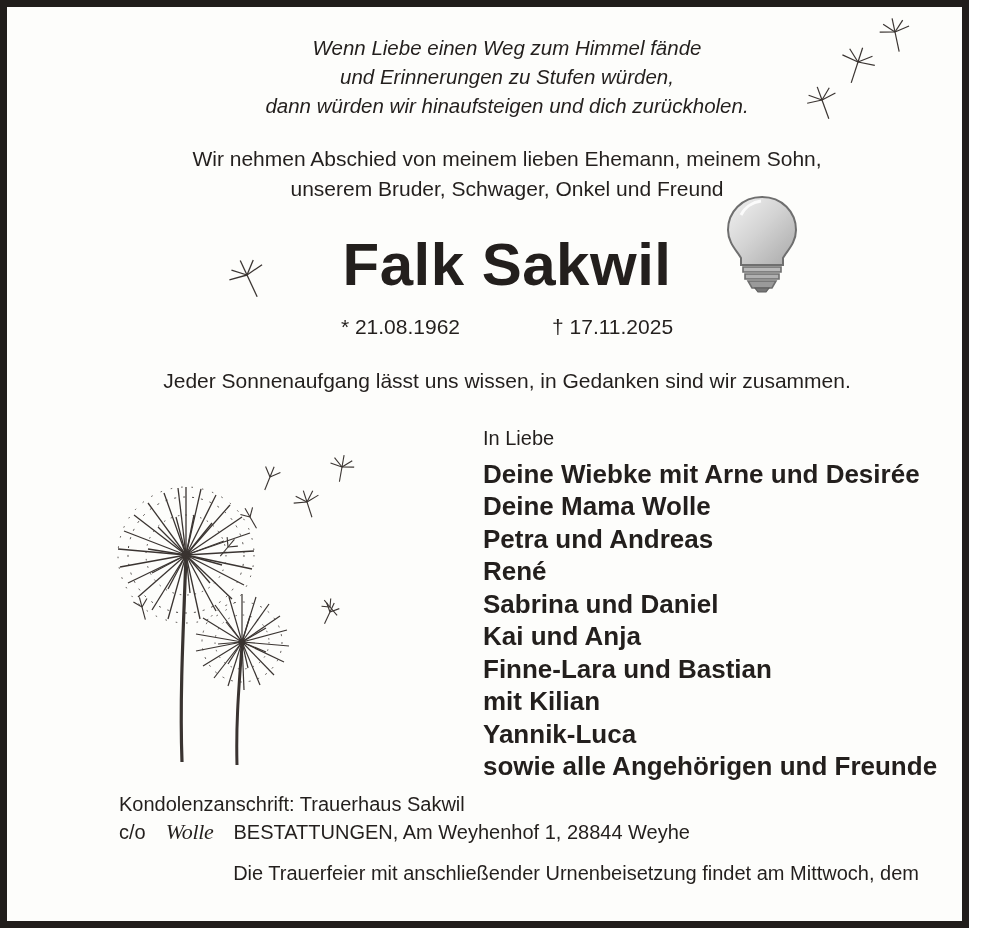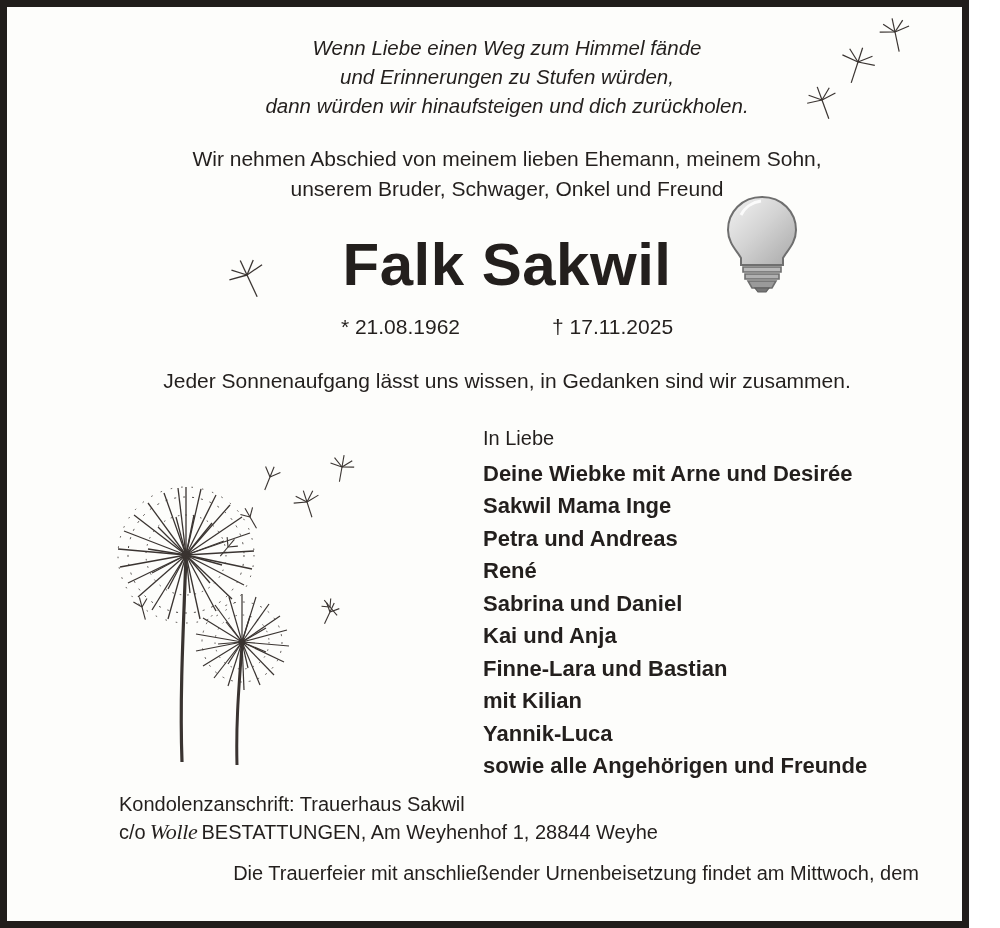--- a/index.html
+++ b/index.html
@@ -122,36 +122,36 @@
     font-size: 20px;
     line-height: 32.5px;
   }
   .family .in-liebe {
     font-weight: normal;
     font-size: 20px;
     margin-bottom: 3px;
   }
   .family .mourner {
     font-weight: bold;
-    font-size: 22px;
+    font-size: 26px;
     white-space: nowrap;
   }
 
   .footer {
     position: absolute;
     left: 112px;
     top: 783px;
     width: 800px;
     font-size: 20px;
     line-height: 28px;
   }
   .footer .addr-line2 {
     display: flex;
     align-items: baseline;
-    gap: 4px;
+    gap: 20px;
   }
   .wolle {
     font-family: "Liberation Serif", serif;
     font-style: italic;
     font-weight: normal;
     font-size: 22px;
     letter-spacing: -0.3px;
   }
   .footer .ceremony {
     margin-top: 13px;
@@ -382,21 +382,21 @@
   <div class="dates">
     <span>* 21.08.1962</span>
     <span>† 17.11.2025</span>
   </div>
 
   <div class="sun-line">Jeder Sonnenaufgang lässt uns wissen, in Gedanken sind wir zusammen.</div>
 
   <div class="family">
     <div class="in-liebe">In Liebe</div>
     <div class="mourner">Deine Wiebke mit Arne und Desirée</div>
-    <div class="mourner">Sakwil Mama Inge</div>
+    <div class="mourner">Deine Mama Wolle</div>
     <div class="mourner">Petra und Andreas</div>
     <div class="mourner">René</div>
     <div class="mourner">Sabrina und Daniel</div>
     <div class="mourner">Kai und Anja</div>
     <div class="mourner">Finne-Lara und Bastian</div>
     <div class="mourner">mit Kilian</div>
     <div class="mourner">Yannik-Luca</div>
     <div class="mourner">sowie alle Angehörigen und Freunde</div>
   </div>
 

